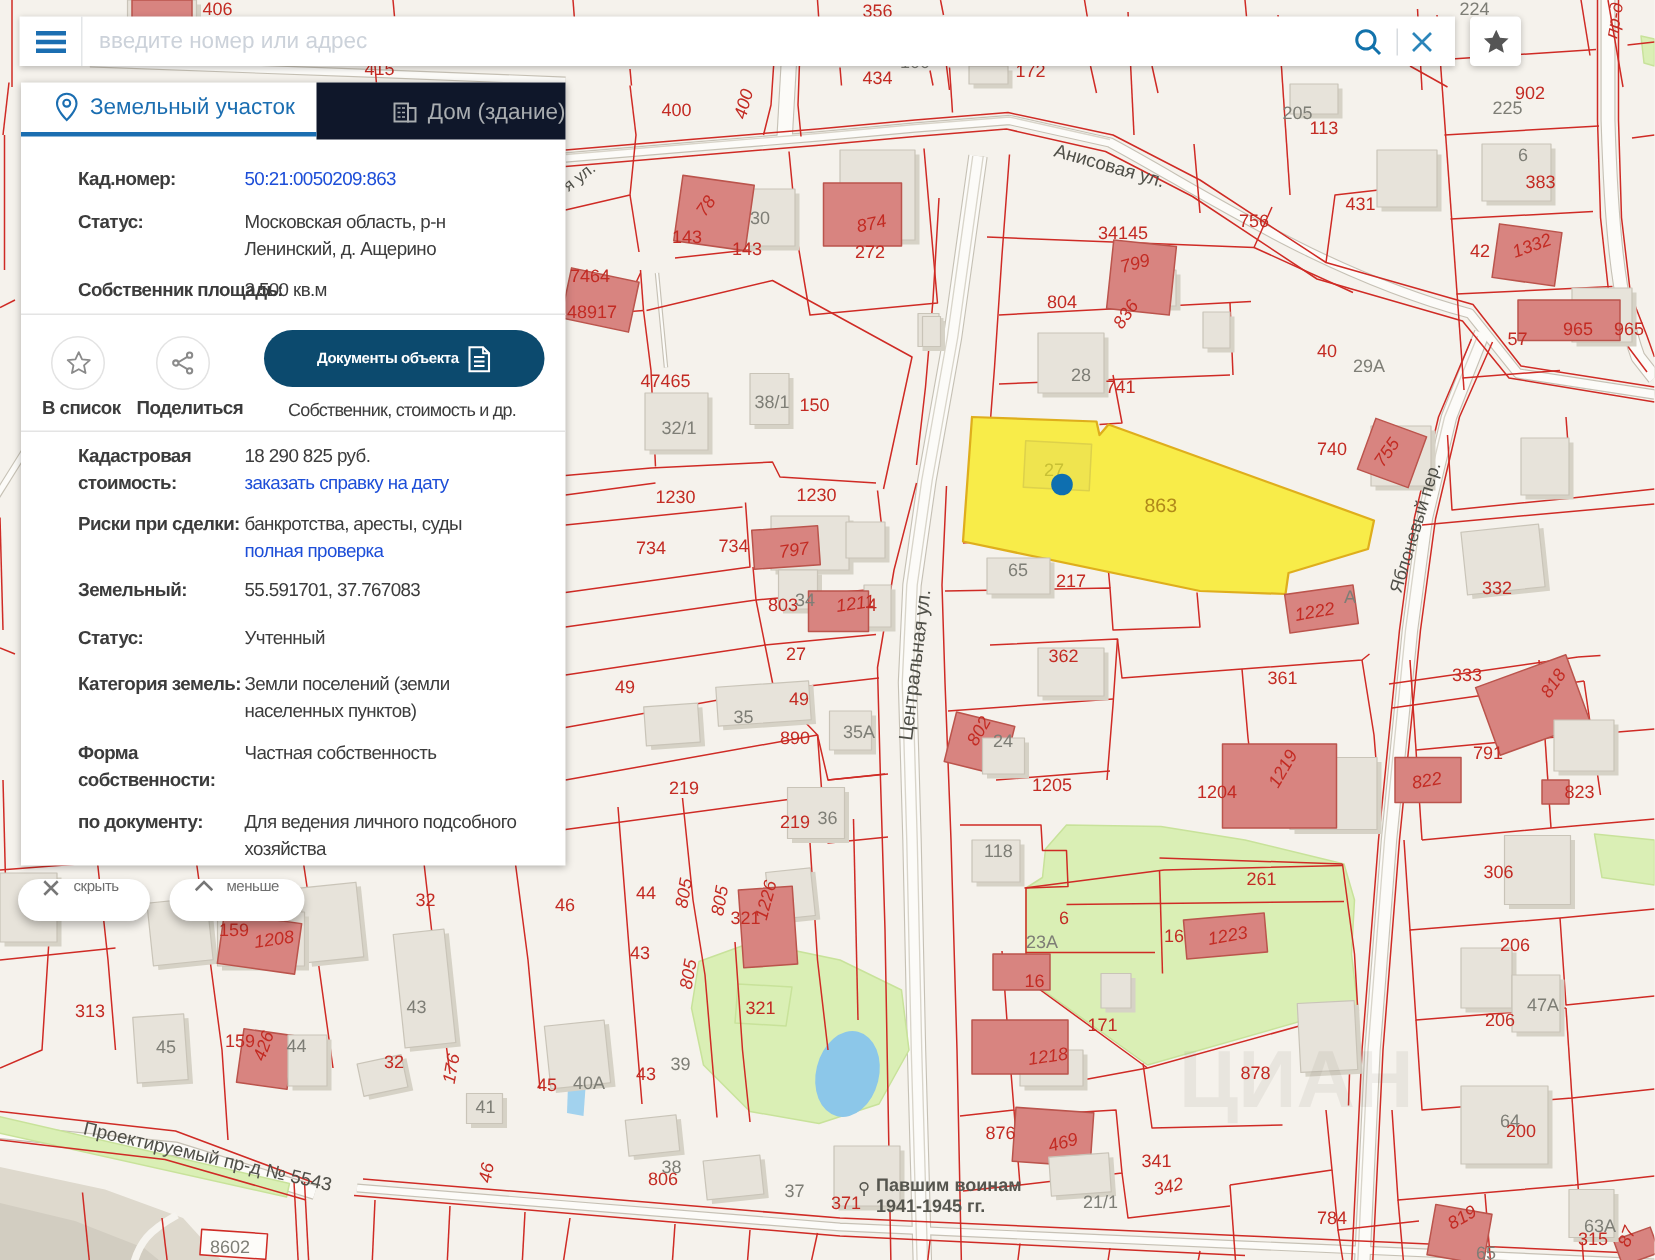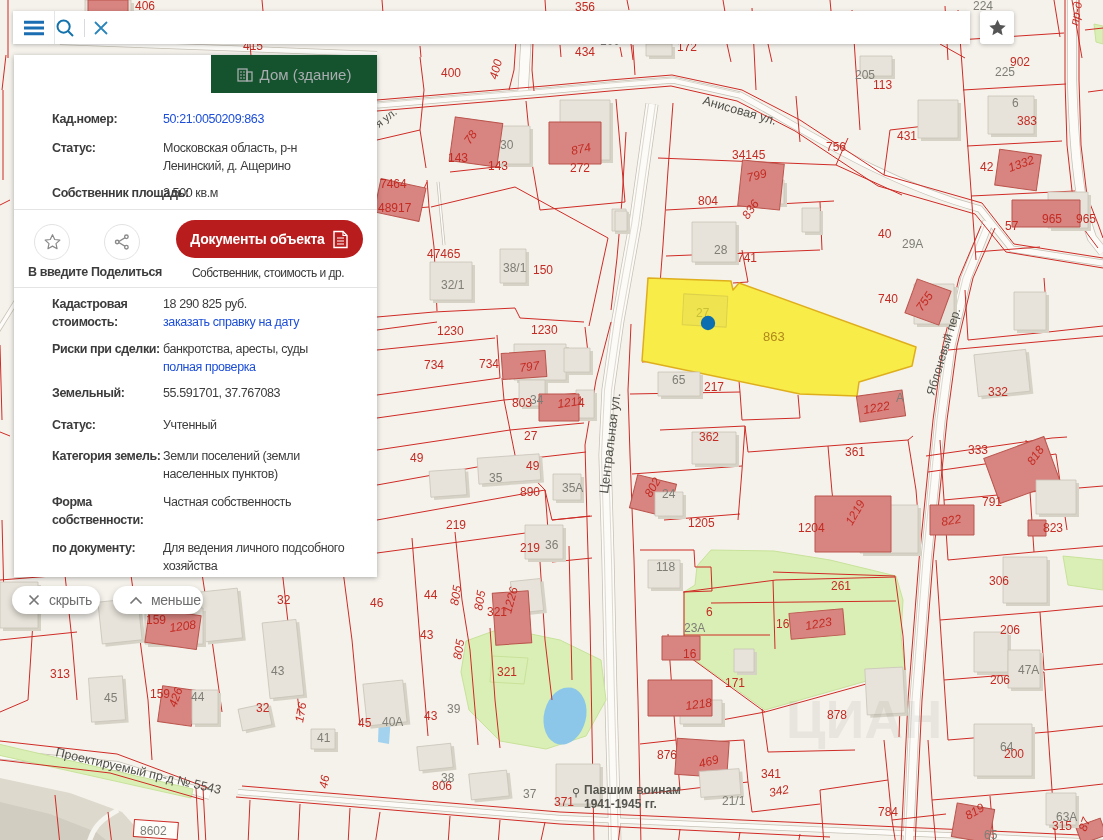--- a/index.html
+++ b/index.html
@@ -10,38 +10,38 @@
   #searchbar{position:absolute;left:13px;top:11px;width:957px;height:33px;background:#fff;
     box-shadow:0 1px 4px rgba(0,0,0,.25);display:flex;align-items:center;}
   #burger{width:41px;height:33px;display:flex;align-items:center;justify-content:center;border-right:1px solid #e3e6e8;}
   #searchtext{flex:1;padding-left:11px;font-size:15px;color:#ccd2da;}
   #staricon{position:absolute;left:980px;top:11px;width:34px;height:33px;background:#fff;border-radius:3px;
     box-shadow:0 1px 4px rgba(0,0,0,.25);display:flex;align-items:center;justify-content:center;}
   
   #panel{position:absolute;left:14px;top:55px;width:363px;height:522px;background:#fff;
     box-shadow:0 1px 5px rgba(0,0,0,.3);}
   #tabs{position:relative;height:38px;}
-  #tab2{position:absolute;left:197px;top:0;width:166px;height:38px;background:#14532d;
-    display:flex;align-items:center;justify-content:center;color:#a9adb0;font-size:15px;}
+  #tab2{position:absolute;left:197px;top:0;width:166px;height:38px;background:#0f172a;
+    display:flex;align-items:center;justify-content:flex-end;color:#a9adb0;font-size:15px;}
   #tab1{position:absolute;left:0;top:0;width:197px;height:36px;display:flex;align-items:center;color:#1b6eb1;font-size:15px;border-bottom:3px solid #1b6eb1;box-sizing:border-box;}
   .rows{position:absolute;left:0;top:38px;width:363px;}
   .lab{position:absolute;left:10px;font-weight:bold;color:#3c3c3c;font-size:12.5px;letter-spacing:-0.4px;line-height:18px;white-space:nowrap;padding-left:28px;}
   .val{position:absolute;left:149px;color:#3c3c3c;font-size:12.5px;letter-spacing:-0.4px;line-height:18px;}
   .lnk{color:#1d4ed8;}
   #sep{position:absolute;left:0px;top:116px;width:363px;border-top:1px solid #e4e4e4;}
   #sep2{position:absolute;left:0px;top:194px;width:363px;border-top:1px solid #e4e4e4;}
   .circbtn{position:absolute;width:34px;height:34px;border-radius:50%;border:1px solid #e3e3e3;background:#fff;
      display:flex;align-items:center;justify-content:center;}
   .cblab{position:absolute;font-weight:bold;color:#3c3c3c;font-size:12.5px;letter-spacing:-0.4px;}
-  #greenbtn{position:absolute;left:162px;top:127px;width:187px;height:38px;border-radius:19px;background:#b91c1c;
-    display:flex;align-items:center;justify-content:center;color:#fff;font-weight:bold;font-size:14px;letter-spacing:-0.3px;}
+  #greenbtn{position:absolute;left:162px;top:127px;width:187px;height:38px;border-radius:19px;background:#0c4a6e;
+    display:flex;align-items:center;justify-content:center;color:#fff;font-weight:bold;font-size:10px;letter-spacing:-0.3px;}
   #ownlab{position:absolute;left:154px;top:173px;width:200px;text-align:center;font-weight:normal;color:#3c3c3c;font-size:12px;letter-spacing:-0.5px;}
   
   .pill{position:absolute;height:28px;background:#fff;border-radius:14px;box-shadow:0 3px 6px rgba(0,0,0,.28);
-    display:flex;align-items:center;color:#6e6e6e;font-size:14px;letter-spacing:-0.3px;}
+    display:flex;align-items:flex-start;color:#6e6e6e;font-size:10px;letter-spacing:-0.3px;}
 </style>
 </head>
 <body>
 <div id="stage">
 <svg id="map" width="1103" height="840" viewBox="0 0 1103 840">
 <polygon points="0,778 70,793 122,812 152,845 0,845" fill="#ded9cd"></polygon>
 <polygon points="0,802 50,814 96,832 112,845 0,845" fill="#d2cdc1"></polygon>
 <path d="M 118,810 C 100,820 92,828 88,847" fill="none" stroke="#f6f4ef" stroke-width="5"></path>
 <g fill="none" stroke-linejoin="round" stroke-linecap="butt">
 <path d="M 60,42 L 250,49 377,54" stroke="#c6c1b5" stroke-width="6"></path>
@@ -661,36 +661,42 @@
 
 <div id="panel">
   <div id="tabs">
     <div id="tab2"><svg width="16" height="15" viewBox="0 0 16 15" style="margin-right:7px">
             <g fill="none" stroke="#a9adb0" stroke-width="1.3">
               <rect x="1" y="2" width="9" height="12"></rect>
               <rect x="10" y="5" width="5" height="9"></rect>
               <path d="M3 5h2M6 5h2M3 8h2M6 8h2M3 11h2M6 11h2" stroke-width="1.1"></path>
             </g>
           </svg>Дом (здание)</div>
+    <div id="tab1"><svg width="19" height="21" viewBox="0 0 19 21" style="margin-left:21px;margin-right:6px">
+            <g fill="none" stroke="#1b6eb1" stroke-width="1.4">
+              <path d="M9.5 1.5c-3.6 0-6.5 2.9-6.5 6.5 0 4.9 6.5 11 6.5 11s6.5-6.1 6.5-11c0-3.6-2.9-6.5-6.5-6.5z"></path>
+              <circle cx="9.5" cy="7.8" r="2.3"></circle>
+            </g>
+          </svg>Земельный участок</div>
   </div>
   <div class="rows">
     <div class="lab" style="top:17px">Кад.номер:</div>
         <div class="val lnk" style="top:17px">50:21:0050209:863</div>
     <div class="lab" style="top:46px">Статус:</div>
         <div class="val" style="top:46px">Московская область, р-н<br>Ленинский, д. Ащерино</div>
     <div class="lab" style="top:91px">Собственник площадь:</div>
         <div class="val" style="top:91px">2 500 кв.м</div>
     <div id="sep"></div>
         <div id="sep2"></div>
     <div class="circbtn" style="left:20px;top:131px">
           <svg width="19" height="18" viewBox="0 0 22 21">
             <path d="M11 2l2.6 5.6 6 .7-4.5 4.1 1.2 5.9L11 15.3l-5.3 3 1.2-5.9L2.4 8.3l6-.7z" fill="none" stroke="#8a8a8a" stroke-width="1.4" stroke-linejoin="round"></path>
           </svg>
         </div>
-    <div class="cblab" style="left:14px;top:172px">В введите</div>
+    <div class="cblab" style="left:14px;top:172px">В список</div>
     <div class="circbtn" style="left:90px;top:131px">
           <svg width="16" height="16" viewBox="0 0 20 20">
             <g stroke="#8a8a8a" stroke-width="1.7" fill="#fff">
               <path d="M15 4L5 10M5 10l10 6" fill="none"></path>
               <circle cx="15.5" cy="3.5" r="2.2"></circle>
               <circle cx="4" cy="10" r="2.2"></circle>
               <circle cx="15.5" cy="16.5" r="2.2"></circle>
             </g>
           </svg>
         </div>
@@ -720,20 +726,21 @@
 </div>
 
 <div id="searchbar">
   <div id="burger">
         <svg width="22" height="16" viewBox="0 0 22 16">
           <g stroke="#1b6eb1" stroke-width="3">
             <path d="M1 2.2h20M1 8h20M1 13.8h20"></path>
           </g>
         </svg>
       </div>
+  <div id="searchtext">введите номер или адрес</div>
   <svg width="20" height="20" viewBox="0 0 20 20" style="margin-right:9px">
         <circle cx="8.6" cy="8.6" r="6.1" fill="none" stroke="#1272ab" stroke-width="2"></circle>
         <path d="M13 13l5 5" stroke="#1272ab" stroke-width="2"></path>
       </svg>
   <div style="width:1px;height:18px;background:#d7dbdf"></div>
   <svg width="16" height="16" viewBox="0 0 16 16" style="margin:0 14px 0 8px">
         <path d="M2 2l12 12M14 2L2 14" stroke="#2b85ba" stroke-width="1.8"></path>
       </svg>
 </div>
 <div id="staricon">

